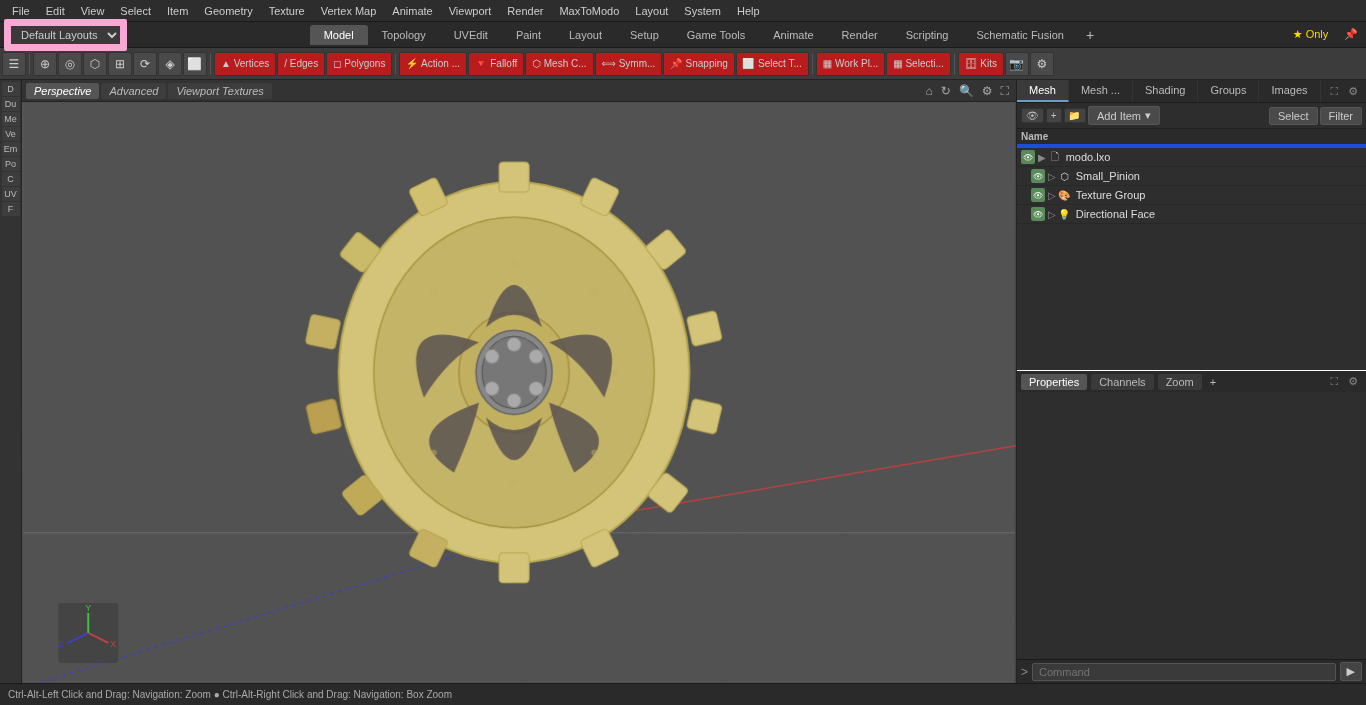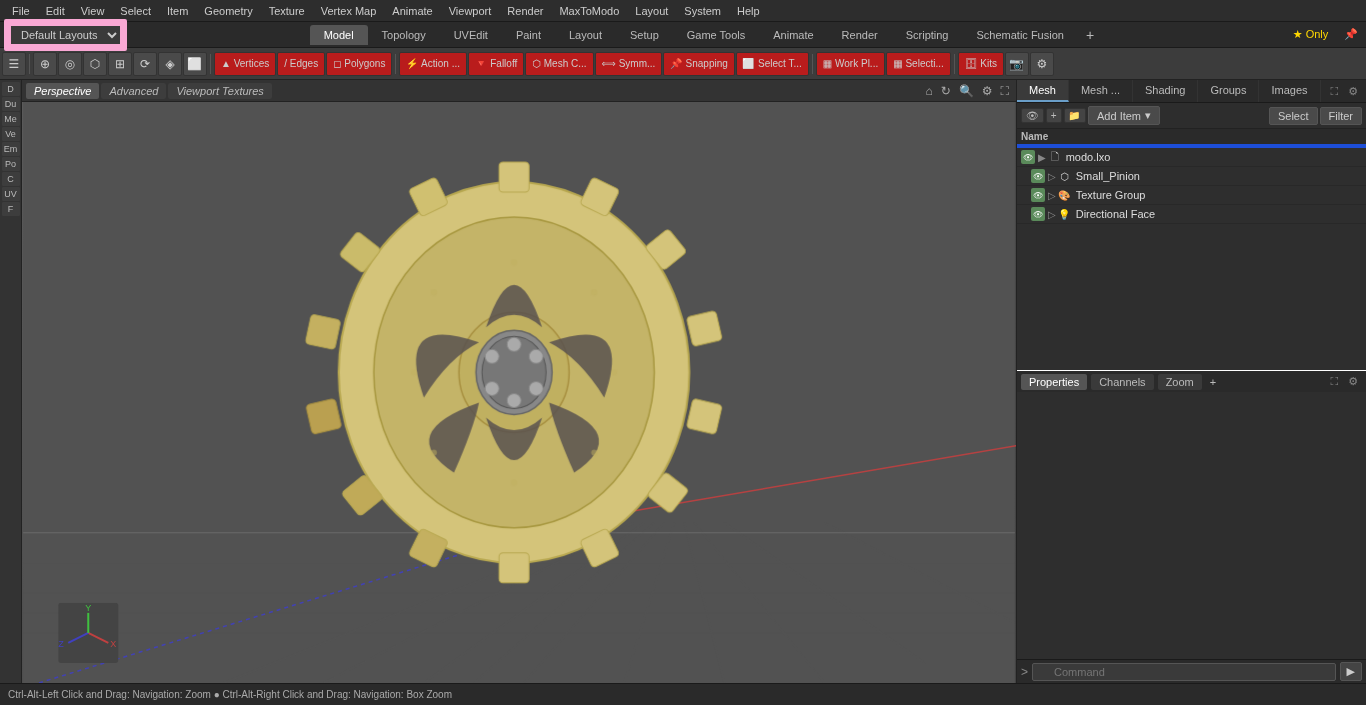--- a/index.html
+++ b/index.html
@@ -90,21 +90,21 @@
     #bottom-panel-tabs { display: flex; background: #2a2a2a; border-top: 1px solid #ffffff; padding: 2px 4px; gap: 4px; align-items: center; }
     .bottom-tab { padding: 2px 8px; color: #bbb; cursor: pointer; font-size: 11px; background: #3a3a3a; border-radius: 2px; }
     .bottom-tab.active { background: #555; color: #fff; }
     .bottom-tab-add { color: #bbb; padding: 2px 4px; cursor: pointer; }
     .bottom-panel-icons { margin-left: auto; display: flex; gap: 2px; }
     .bottom-panel-icon { color: #888; cursor: pointer; padding: 2px 4px; }
 
     
     #command-bar { display: flex; align-items: center; background: #2a2a2a; border-top: 1px solid #1a1a1a; padding: 2px 4px; gap: 4px; }
     #cmd-arrow { color: #888; font-size: 12px; }
-    #cmd-input { flex: 1; background: #3a3a3a; border: 1px solid #555; color: #ccc; padding: 2px 21px; font-size: 11px; border-radius: 2px; }
+    #cmd-input { flex: 1; background: #3a3a3a; border: 1px solid #555; color: #ccc; padding: 2px 6px; font-size: 11px; border-radius: 2px; }
     #cmd-exec { background: #444; border: 1px solid #555; color: #ccc; padding: 2px 6px; font-size: 11px; cursor: pointer; border-radius: 2px; }
   </style>
 </head>
 <body>
 
 <div id="menubar">
   <span class="menu-item">File</span>
   <span class="menu-item">Edit</span>
   <span class="menu-item">View</span>
   <span class="menu-item">Select</span>

